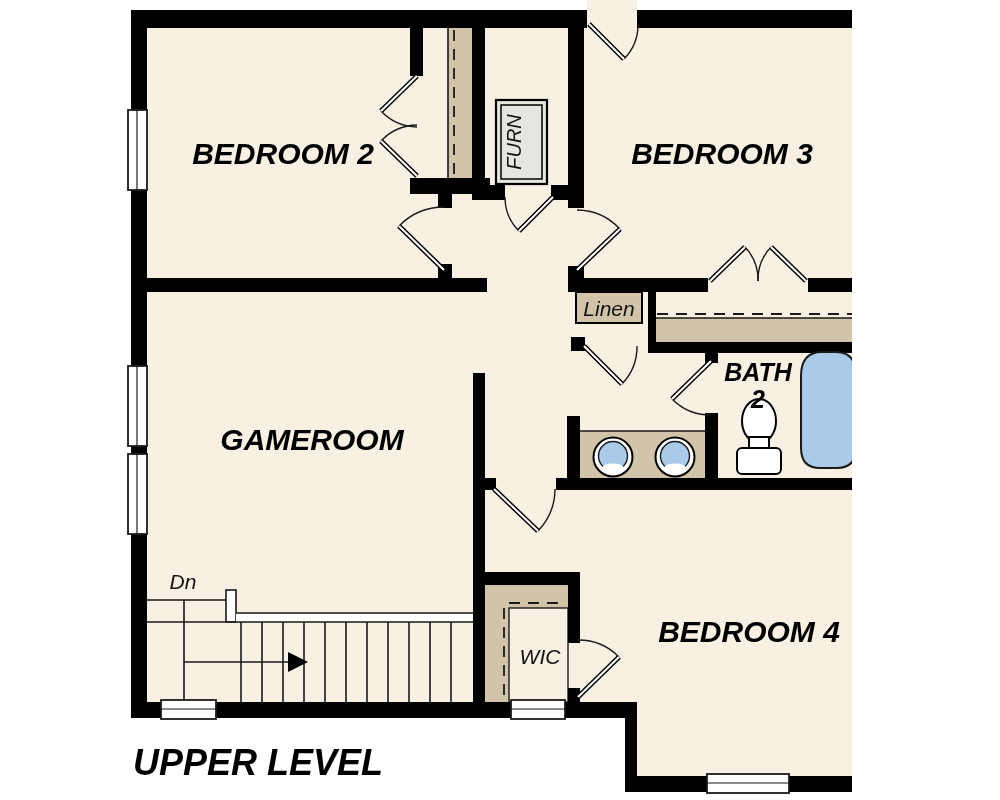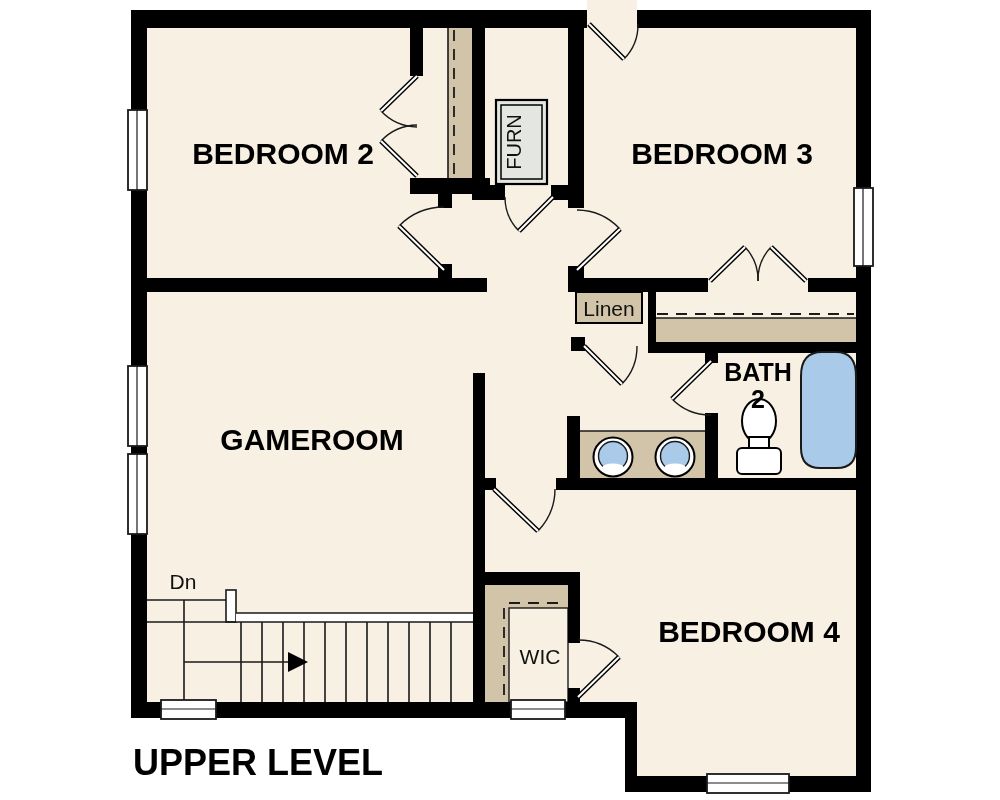--- a/index.html
+++ b/index.html
@@ -1,21 +1,21 @@
 <!DOCTYPE html>
 <html style="--floor: #F7F0E3; --casework: #D2C4A8; --water: #A9CAE8; --furnace: #E4E6E2; --wall: #000000; --line: #1A1A1A; --bg: #FFFFFF;"><head>
 <meta charset="utf-8">
 <style>
   :root{
     --floor:#F7F0E3; --casework:#D2C4A8; --water:#A9CAE8;
     --furnace:#E4E6E2; --wall:#000000; --line:#1A1A1A; --bg:#FFFFFF;
   }
   html,body{margin:0;padding:0;background:var(--bg);}
-  .stage{position:relative;width:1000px;height:800px;background:var(--bg);overflow:hidden;
-         font-family:"Liberation Sans", sans-serif;}
+  .stage{position:relative;width:852px;height:800px;background:var(--bg);overflow:hidden;
+         font-family:"Liberation Sans", sans-serif;font-style:italic;}
   svg{position:absolute;left:0;top:0;}
   .wall{fill:var(--wall);}
   .floor{fill:var(--floor);}
   .tan{fill:var(--casework);}
   .thin{stroke:var(--line);stroke-width:1.6;fill:none;}
   .dash{stroke:var(--line);stroke-width:1.8;fill:none;stroke-dasharray:11 8;}
   .win{fill:#fff;stroke:var(--line);stroke-width:1.8;}
   .winline{stroke:var(--line);stroke-width:1.2;}
   .leafc{stroke:var(--wall);stroke-width:5;}
   .leafw{stroke:#fff;stroke-width:2.1;}

